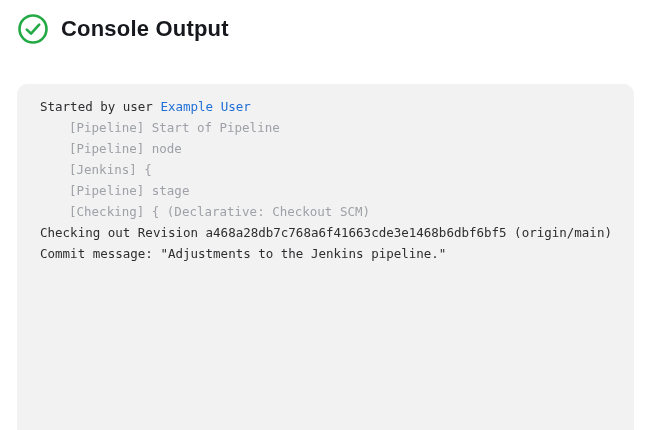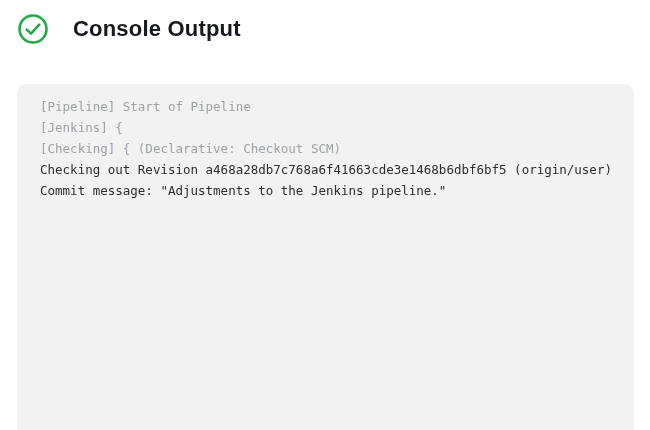--- a/index.html
+++ b/index.html
@@ -9,21 +9,21 @@
     --link:#1f6fd6;
     --green:#23a945;
     --title:#16181d;
   }
   *{margin:0;padding:0;box-sizing:border-box;}
   html,body{width:650px;height:430px;background:#ffffff;overflow:hidden;}
   body{font-family:"Liberation Sans", sans-serif;position:relative;}
 
   .page-header{
     position:absolute;left:17px;top:13px;
-    display:flex;align-items:center;gap:24px;
+    display:flex;align-items:center;gap:12px;
   }
   .status-icon{width:32px;height:32px;display:block;color:var(--green);}
   .page-title{
     font-size:22px;font-weight:700;color:var(--title);
     letter-spacing:0.2px;
   }
 
   .console-box{
     position:absolute;left:17px;top:84px;width:617px;height:346px;
     background:var(--console_bg);
@@ -31,33 +31,36 @@
     padding:12px 20px 0 23px;
     overflow:hidden;
   }
   .console-line{
     font-family:"DejaVu Sans Mono","Liberation Mono",monospace;
     font-size:12.5px;line-height:21px;
     color:var(--text);
     white-space:pre;
   }
   .seg-plain{color:var(--text);}
-  .seg-muted{color:var(--muted);}
+  .seg-muted{color:var(--muted);margin-left:29px;}
   .seg-link{color:var(--link);text-decoration:none;cursor:pointer;}
 </style>
 </head>
 <body>
 
 <header class="page-header">
   <svg class="status-icon" viewBox="0 0 32 32" fill="none" aria-hidden="true">
     <circle cx="16" cy="16" r="13.5" stroke="currentColor" stroke-width="2.6" fill="none"></circle>
     <path d="M9.8 16.6 L14.0 20.6 L22.2 11.6" stroke="currentColor" stroke-width="2.6" stroke-linecap="round" stroke-linejoin="round" fill="none"></path>
   </svg>
   <h1 class="page-title">Console Output</h1>
 </header>
 
 <div class="console-box" id="console">
+    <div class="console-line"><span class="seg-plain">Started by user </span><a class="seg-link">Example User</a></div>
     <div class="console-line"><span class="seg-muted">[Pipeline] Start of Pipeline</span></div>
+    <div class="console-line"><span class="seg-muted">[Pipeline] node</span></div>
     <div class="console-line"><span class="seg-muted">[Jenkins] {</span></div>
+    <div class="console-line"><span class="seg-muted">[Pipeline] stage</span></div>
     <div class="console-line"><span class="seg-muted">[Checking] { (Declarative: Checkout SCM)</span></div>
-    <div class="console-line"><span class="seg-plain">Checking out Revision a468a28db7c768a6f41663cde3e1468b6dbf6bf5 (origin/user)</span></div>
+    <div class="console-line"><span class="seg-plain">Checking out Revision a468a28db7c768a6f41663cde3e1468b6dbf6bf5 (origin/main)</span></div>
     <div class="console-line"><span class="seg-plain">Commit message: "Adjustments to the Jenkins pipeline."</span></div>
   </div>
 
 </body></html>

